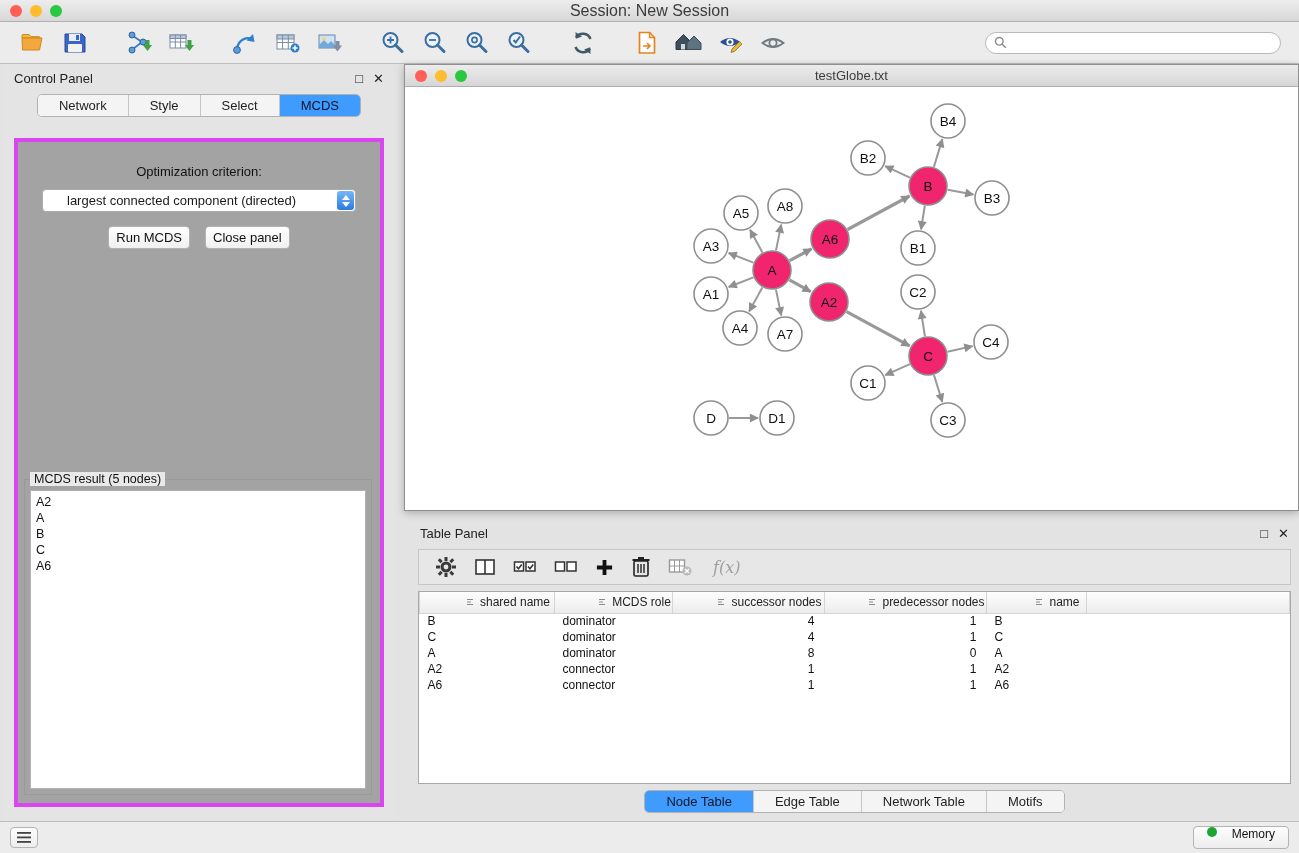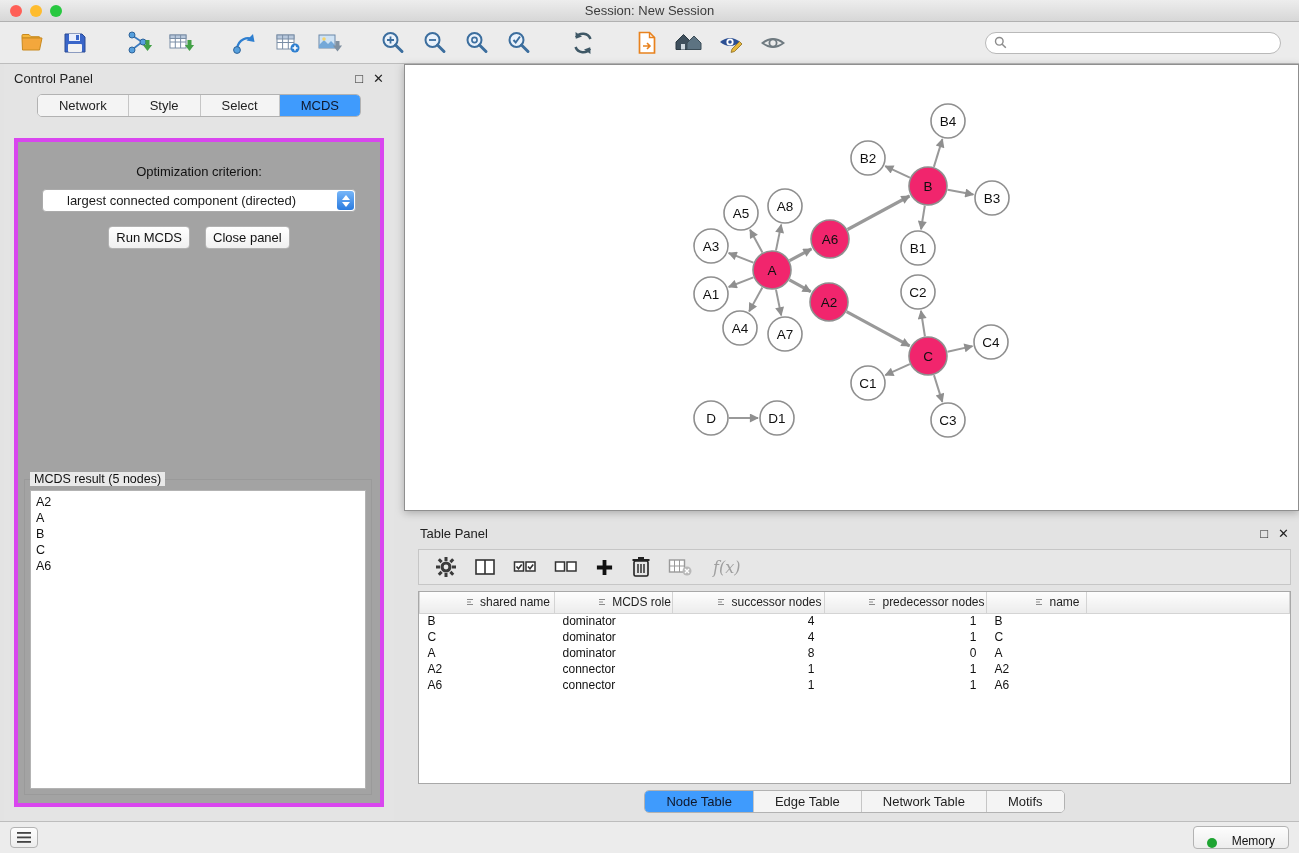--- a/index.html
+++ b/index.html
@@ -7,21 +7,21 @@
   body{font-family:"Liberation Sans","DejaVu Sans",sans-serif;background:#e3e3e3;position:relative;overflow:hidden;color:#1a1a1a;font-size:13px;}
   svg{display:block;}
 
   
   .titlebar{position:absolute;left:0;top:0;width:100%;height:22px;background:linear-gradient(#ededed,#d7d7d7);border-bottom:1px solid #b1b1b1;}
   .lights{position:absolute;left:10px;top:5px;display:flex;gap:8px;}
   .light{width:12px;height:12px;border-radius:50%;}
   .light.red{background:#ff5f57;}
   .light.yellow{background:#febc2e;}
   .light.green{background:#28c840;}
-  .title-text{line-height:21px;text-align:center;font-size:13px;color:#3c3c3c;}
+  .title-text{line-height:21px;text-align:center;font-size:16px;color:#3c3c3c;}
 
   
   .toolbar{position:absolute;left:0;top:22px;width:100%;height:42px;background:#ececec;border-bottom:1px solid #bdbdbd;display:flex;align-items:center;padding:0 10px;}
   .tgroup{display:flex;align-items:center;margin-left:22px;}
   .tgroup:first-child{margin-left:2px;}
   .toolbtn{width:42px;height:36px;display:flex;align-items:center;justify-content:center;background:transparent;border:none;cursor:default;}
   .search-box{margin-left:auto;margin-right:8px;width:296px;height:22px;background:#fff;border:1px solid #b9b9b9;border-radius:12px;display:flex;align-items:center;padding:0 8px;gap:5px;}
   .search-box input{border:none;outline:none;flex:1;font-size:12px;background:transparent;font-family:inherit;}
 
   
@@ -62,21 +62,21 @@
   table{border-collapse:collapse;table-layout:fixed;width:100%;}
   th{background:linear-gradient(#fdfdfd,#ececec);border:1px solid #d4d4d4;border-top:none;height:21px;font-weight:normal;font-size:12px;color:#222;}
   th .th-inner{display:flex;align-items:center;justify-content:center;gap:5px;padding-left:41px;}
   td{font-size:12px;height:16px;padding:0 8px;color:#111;white-space:nowrap;overflow:hidden;}
   td.num{text-align:right;padding-right:10px;}
   .tp-tabs{position:absolute;left:0;right:0;bottom:8px;display:flex;justify-content:center;}
 
   
   .statusbar{position:absolute;left:0;top:821px;width:100%;height:32px;background:#ececec;border-top:1px solid #bdbdbd;display:flex;align-items:center;padding:0 10px;}
   .menu-btn{width:28px;height:21px;border:1px solid #b3b3b3;border-radius:4px;background:linear-gradient(#fdfdfd,#ededed);display:flex;align-items:center;justify-content:center;}
-  .memory-btn{margin-left:auto;height:23px;border:1px solid #b3b3b3;border-radius:4px;background:linear-gradient(#fdfdfd,#ededed);display:flex;align-items:flex-end;gap:15px;padding:0 13px;font-size:12px;color:#111;}
+  .memory-btn{margin-left:auto;height:23px;border:1px solid #b3b3b3;border-radius:4px;background:linear-gradient(#fdfdfd,#ededed);display:flex;align-items:flex-start;gap:15px;padding:0 13px;font-size:12px;color:#111;}
   .memory-dot{width:10px;height:10px;border-radius:50%;background:#1ea432;}
 </style>
 </head>
 <body>
 
 <div class="app">
 
   <div class="titlebar">
     <div class="lights">
       <span class="light red"></span>
@@ -312,20 +312,28 @@
             <div>A</div>
             <div>B</div>
             <div>C</div>
             <div>A6</div>
           </div>
       </div>
     </div>
   </div>
 
   <div class="network-window">
+    <div class="nw-titlebar">
+      <div class="lights" style="top:5px;">
+        <span class="light red"></span>
+        <span class="light yellow"></span>
+        <span class="light green"></span>
+      </div>
+      <div class="nw-title">testGlobe.txt</div>
+    </div>
     <div class="nw-canvas">
       <svg width="100%" height="100%" viewBox="0 0 893 423" preserveAspectRatio="xMidYMid meet">
         <defs>
           <marker id="arrowhead" viewBox="0 0 10 10" refX="9" refY="5" markerWidth="11" markerHeight="9" orient="auto" markerUnits="userSpaceOnUse">
             <path d="M0 0 L10 5 L0 10 z" fill="#8f8f8f"></path>
           </marker>
         </defs>
       <line x1="348.38868096605233" y1="190.3224861772909" x2="323.6807530822503" y2="200.04363813157366" stroke="#999999" stroke-width="2" marker-end="url(#arrowhead)"></line>
           <line x1="348.38868096605233" y1="175.6775138227091" x2="323.6807530822503" y2="165.95636186842634" stroke="#999999" stroke-width="2" marker-end="url(#arrowhead)"></line>
           <line x1="357.3384531417733" y1="200.51155368053588" x2="344.1784695153154" y2="224.3640240034909" stroke="#999999" stroke-width="2" marker-end="url(#arrowhead)"></line>

